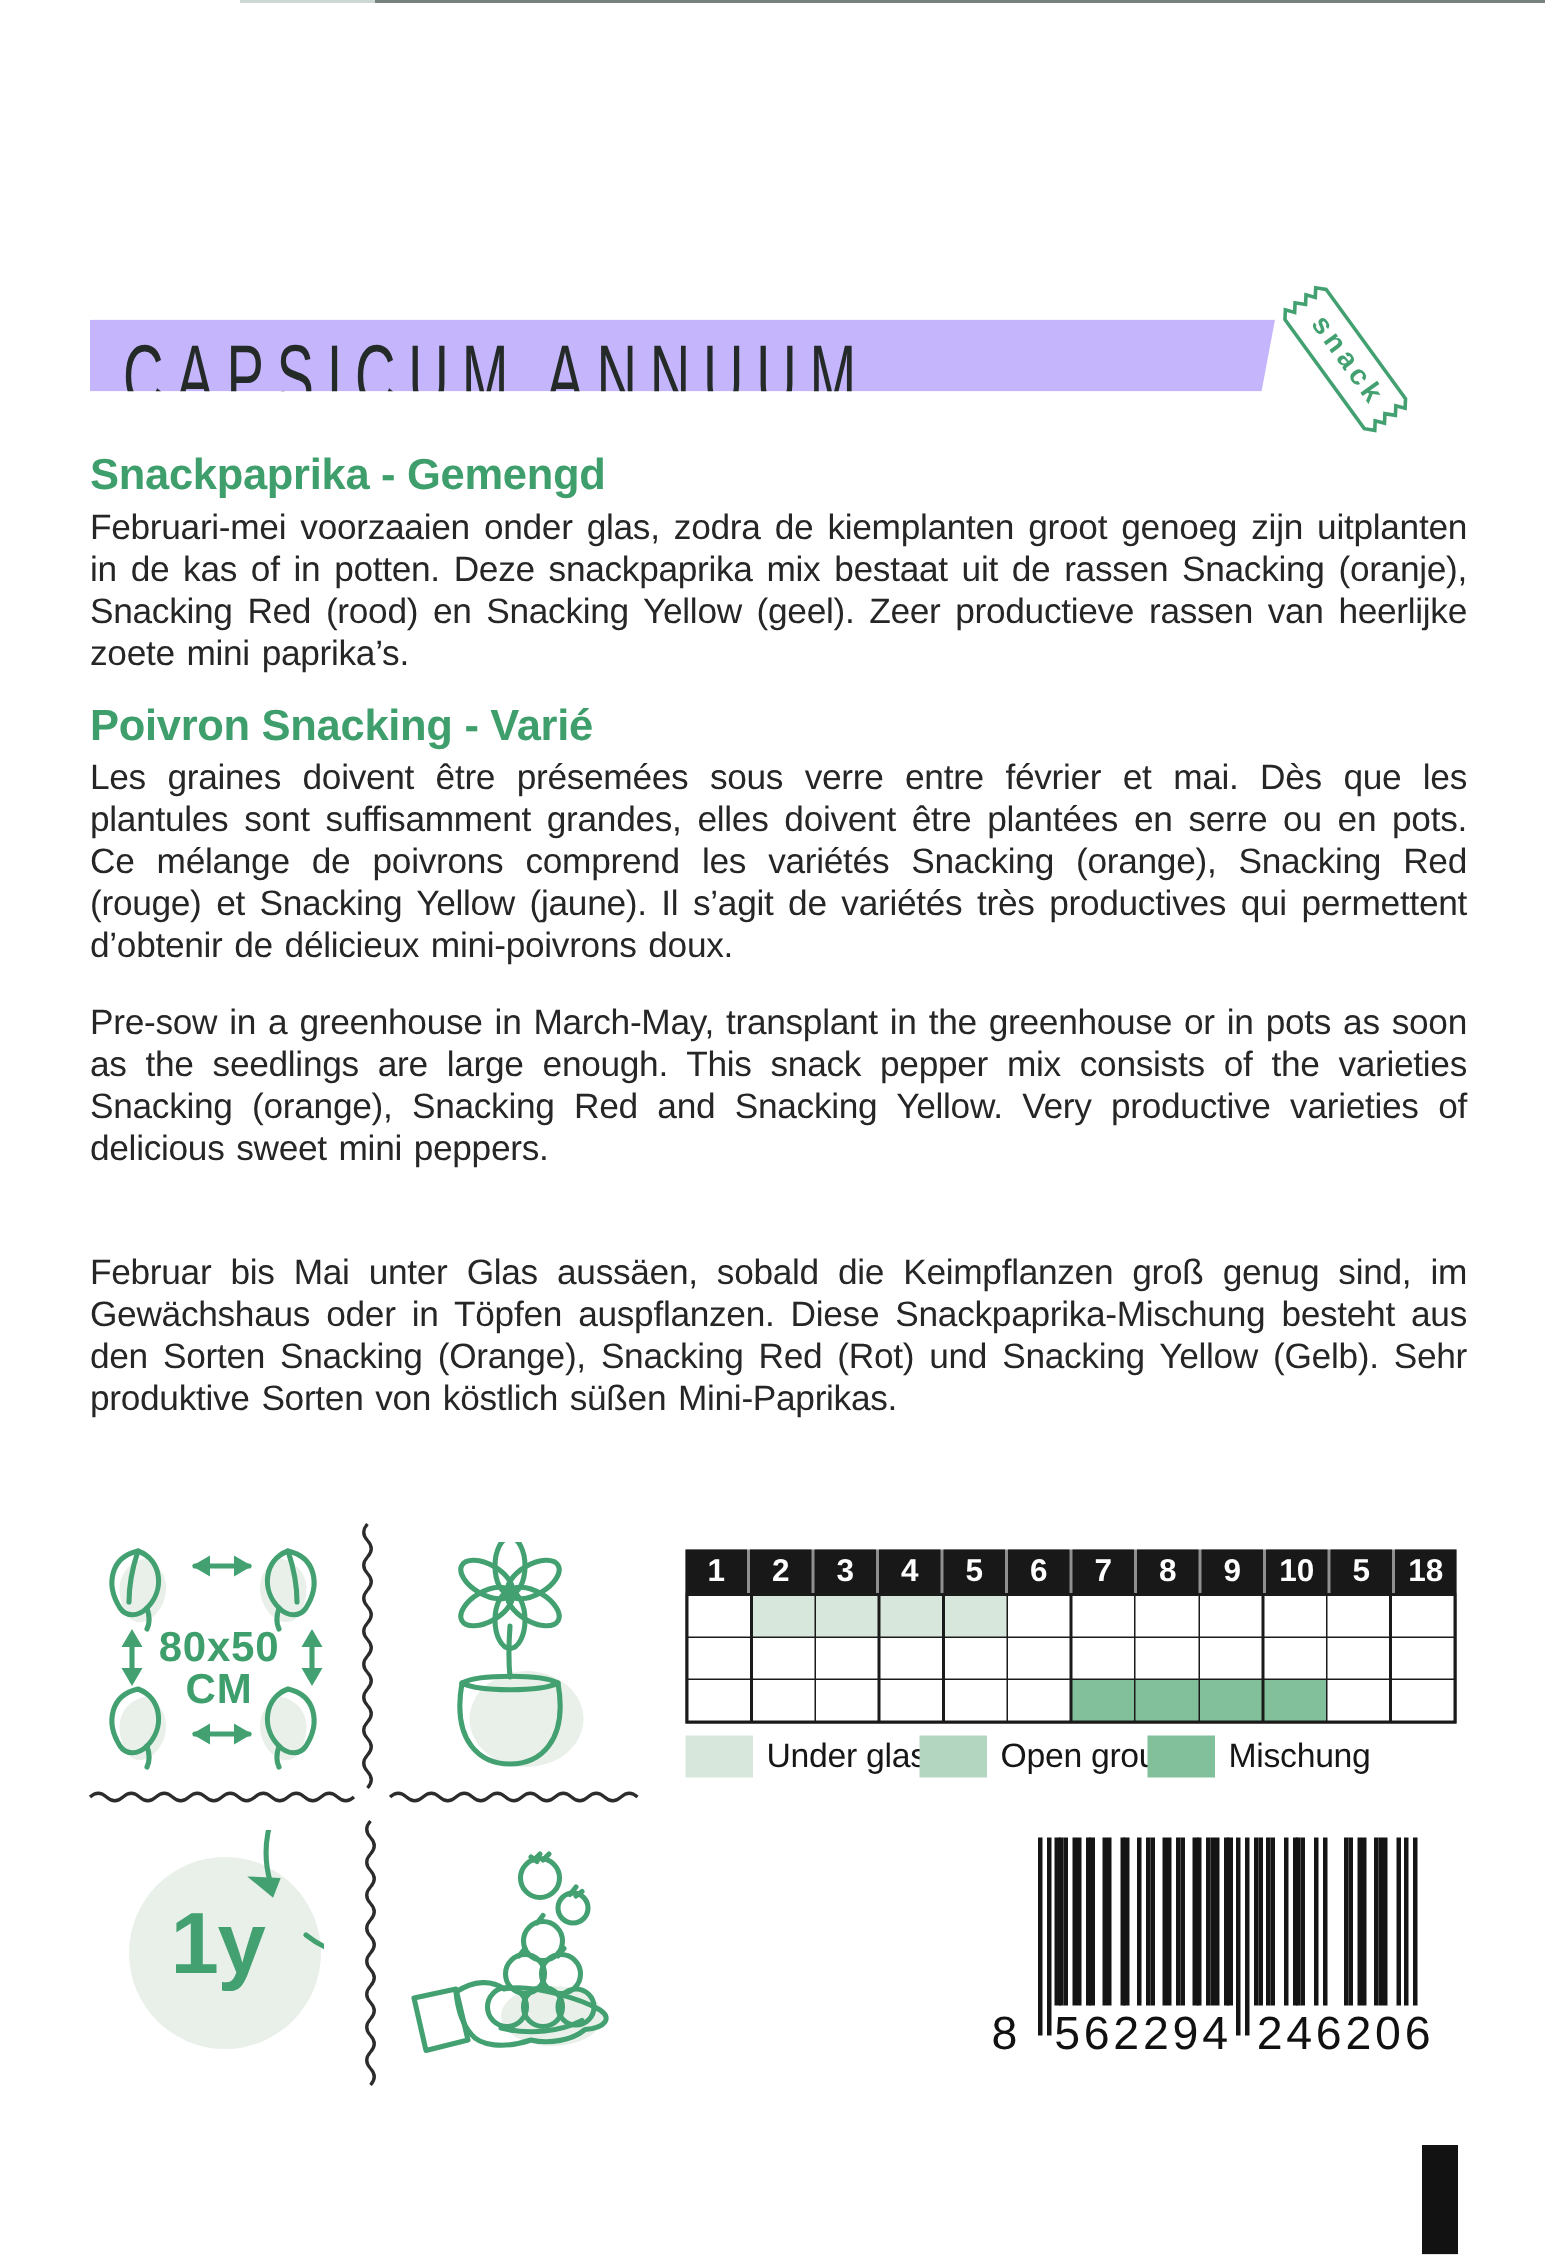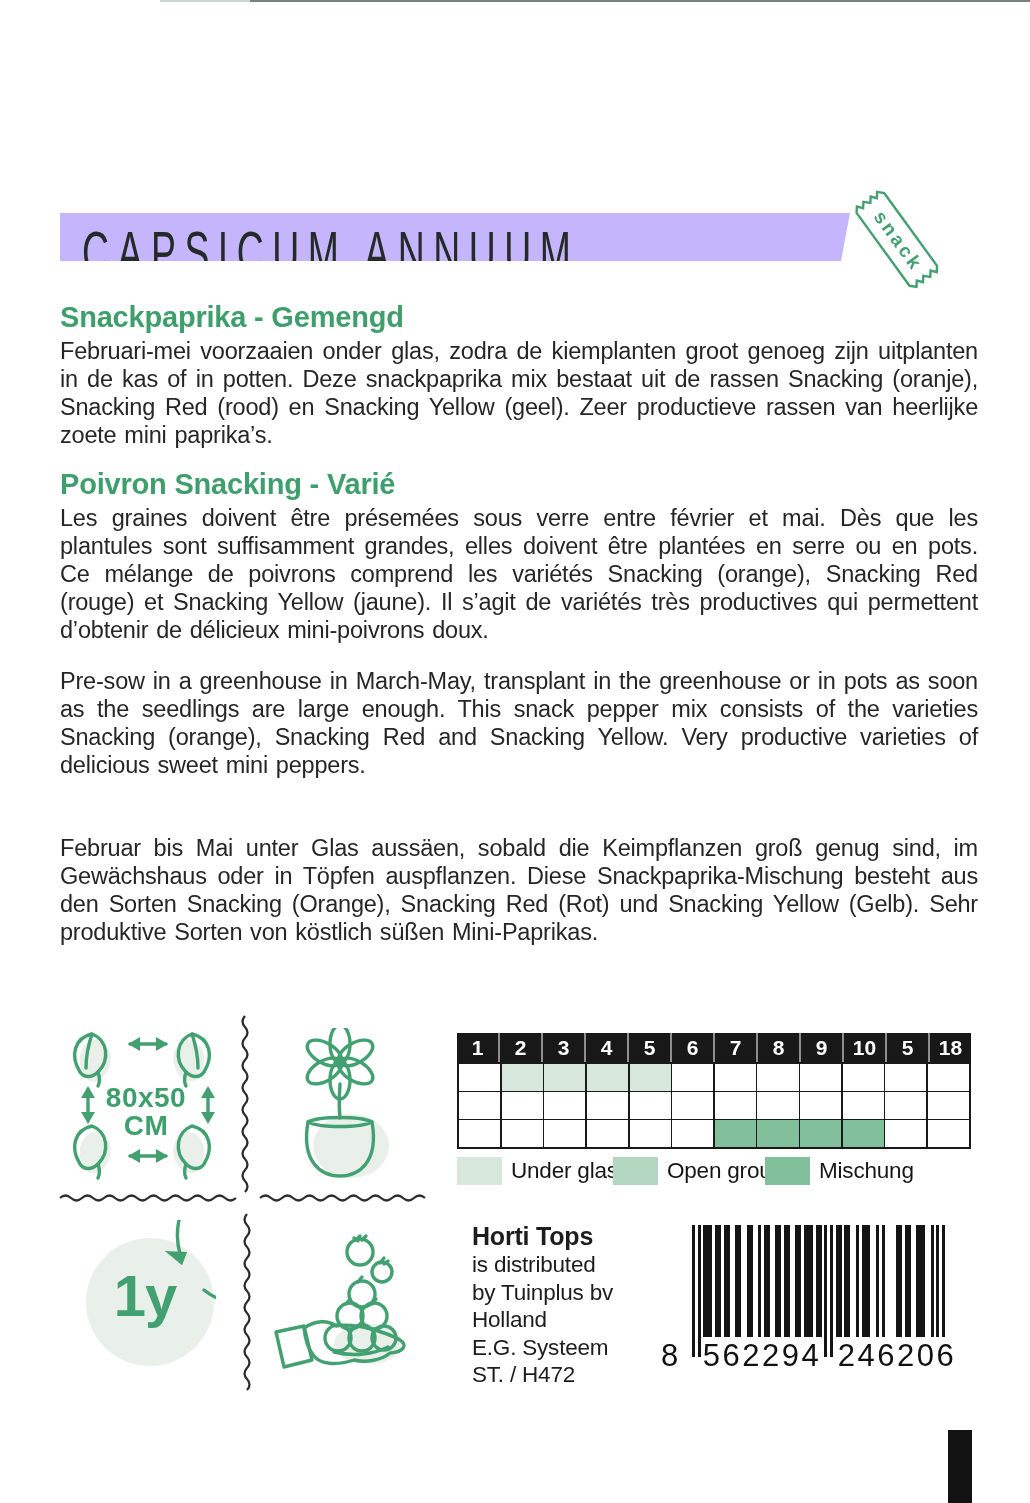--- a/index.html
+++ b/index.html
@@ -272,28 +272,20 @@
   </div>
   <div class="legend-item leg-1">
     <div class="legend-swatch" style="background: rgb(179, 214, 192);"></div>
     <span class="legend-label">Open ground</span>
   </div>
   <div class="legend-item leg-2">
     <div class="legend-swatch" style="background: rgb(130, 191, 155);"></div>
     <span class="legend-label">Mischung</span>
   </div>
 
-  <div class="dist">
-    <div class="dist-name">Horti Tops</div>
-    <div class="dist-line">is distributed</div>
-    <div class="dist-line">by Tuinplus bv</div>
-    <div class="dist-line">Holland</div>
-    <div class="dist-line">E.G. Systeem</div>
-    <div class="dist-line">ST. / H472</div>
-  </div>
 
   <div class="barcode-bars">
       <div class="bar" style="left: 0px; width: 3.07px; height: 132px;"></div>
       <div class="bar" style="left: 5.75px; width: 3.07px; height: 132px;"></div>
       <div class="bar" style="left: 11.49px; width: 3.07px; height: 112px;"></div>
       <div class="bar" style="left: 14.37px; width: 3.07px; height: 112px;"></div>
       <div class="bar" style="left: 17.24px; width: 3.07px; height: 112px;"></div>
       <div class="bar" style="left: 22.99px; width: 3.07px; height: 112px;"></div>
       <div class="bar" style="left: 25.86px; width: 3.07px; height: 112px;"></div>
       <div class="bar" style="left: 31.61px; width: 3.07px; height: 112px;"></div>

